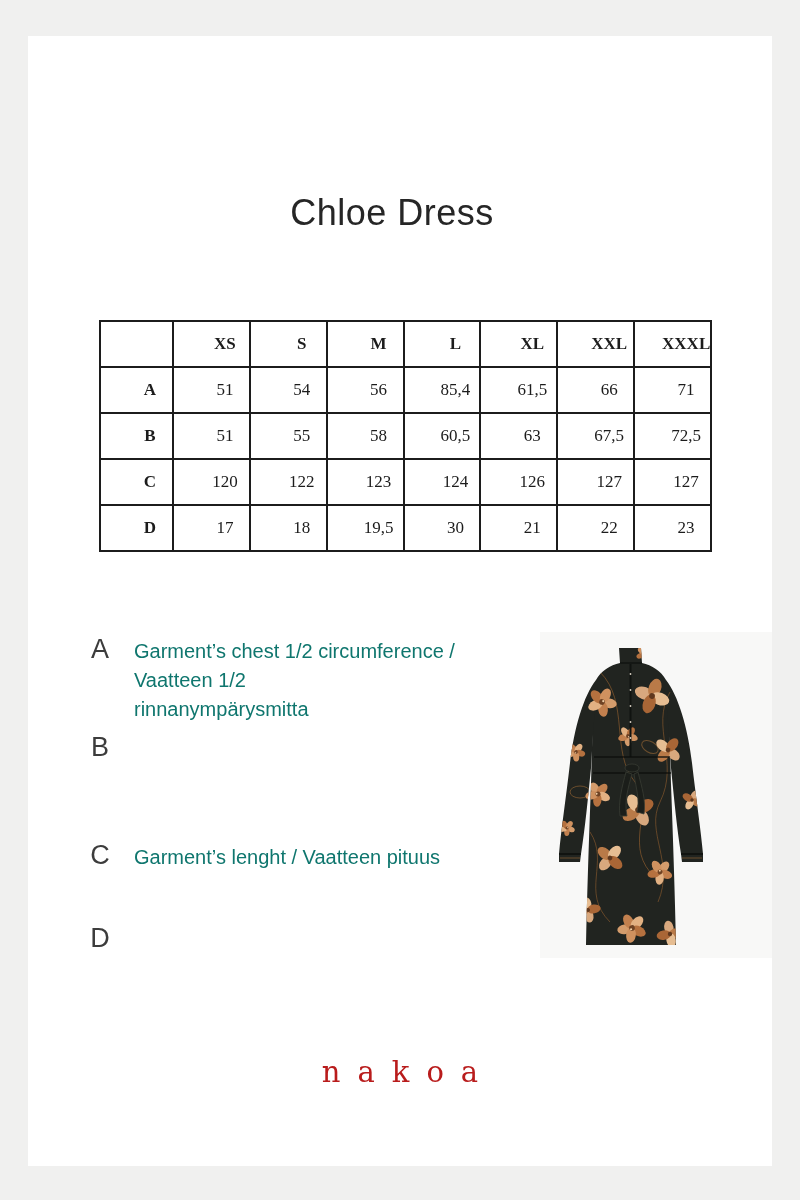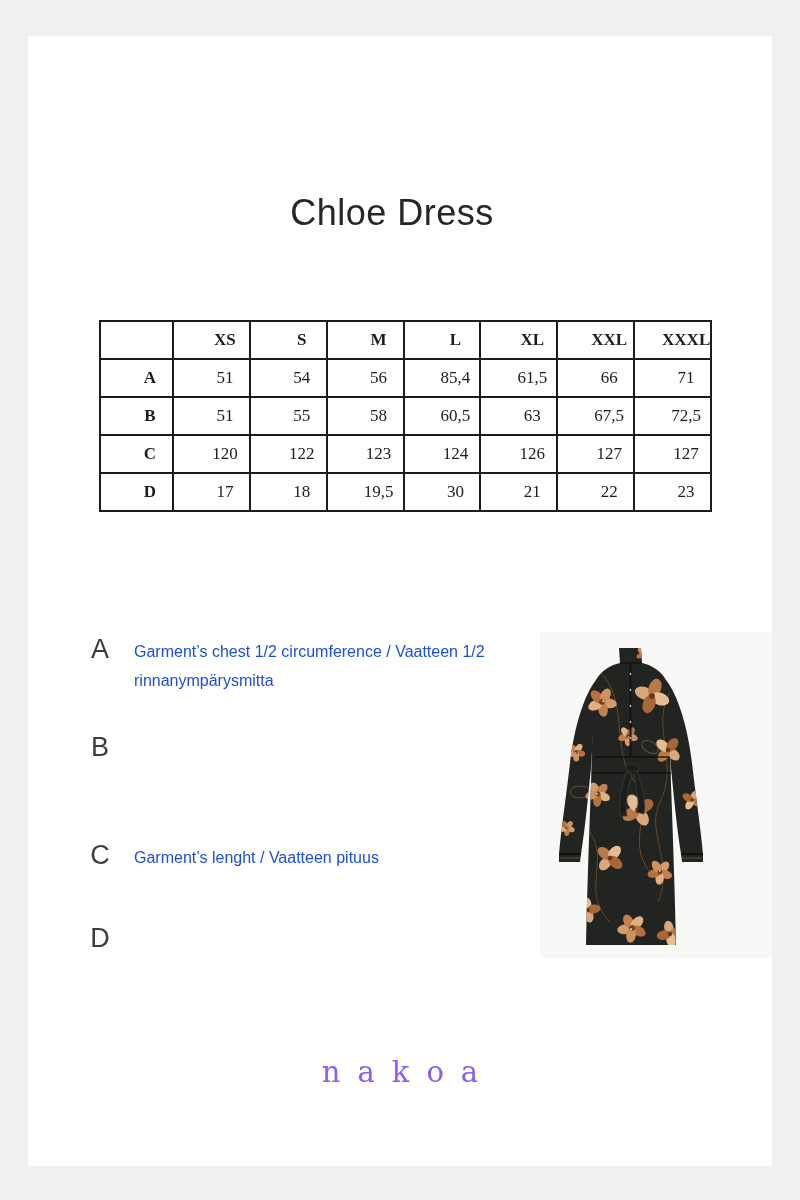--- a/index.html
+++ b/index.html
@@ -40,21 +40,21 @@
     left:99px; top:320px;
     width:613px;
     border-collapse:collapse;
     table-layout:fixed;
     font-family:"Liberation Serif", serif;
     color:#1c1c1c;
   }
   table.size-chart col.label-col{width:73px;}
   table.size-chart th, table.size-chart td{
     border:2px solid var(--table-border);
-    height:38px;
+    height:46px;
     text-align:center;
     vertical-align:middle;
     font-size:17px;
     font-weight:400;
     background:#fff;
     padding-left:27px;
   }
   table.size-chart thead th{font-weight:700;}
   table.size-chart tbody th{font-weight:700;}
   .legend-item{
@@ -68,41 +68,41 @@
     width:44px;
     text-align:center;
     font-size:27px;
     font-weight:400;
     color:#3c3c3c;
   }
   .legend-text{
     position:absolute;
     left:56px; top:0;
     width:404px;
-    font-size:16px;
+    font-size:20px;
     line-height:29px;
-    color:#1d4ed8;
+    color:#0f766e;
   }
   .photo{
     position:absolute;
     left:540px; top:632px;
     width:232px; height:326px;
     background:var(--photo-bg);
   }
   .logo{
     position:absolute;
     left:28px; top:1055px;
     width:744px;
     text-align:center;
     font-family:"DejaVu Serif", serif;
     font-size:29px;
     font-weight:400;
     letter-spacing:17px;
     text-indent:17px;
-    color:#8b5cf6;
+    color:#b91c1c;
   }
 </style>
 </head>
 <body>
 
 <div class="card"></div>
 
 <h1 class="title">Chloe Dress</h1>
 
 <table class="size-chart">

